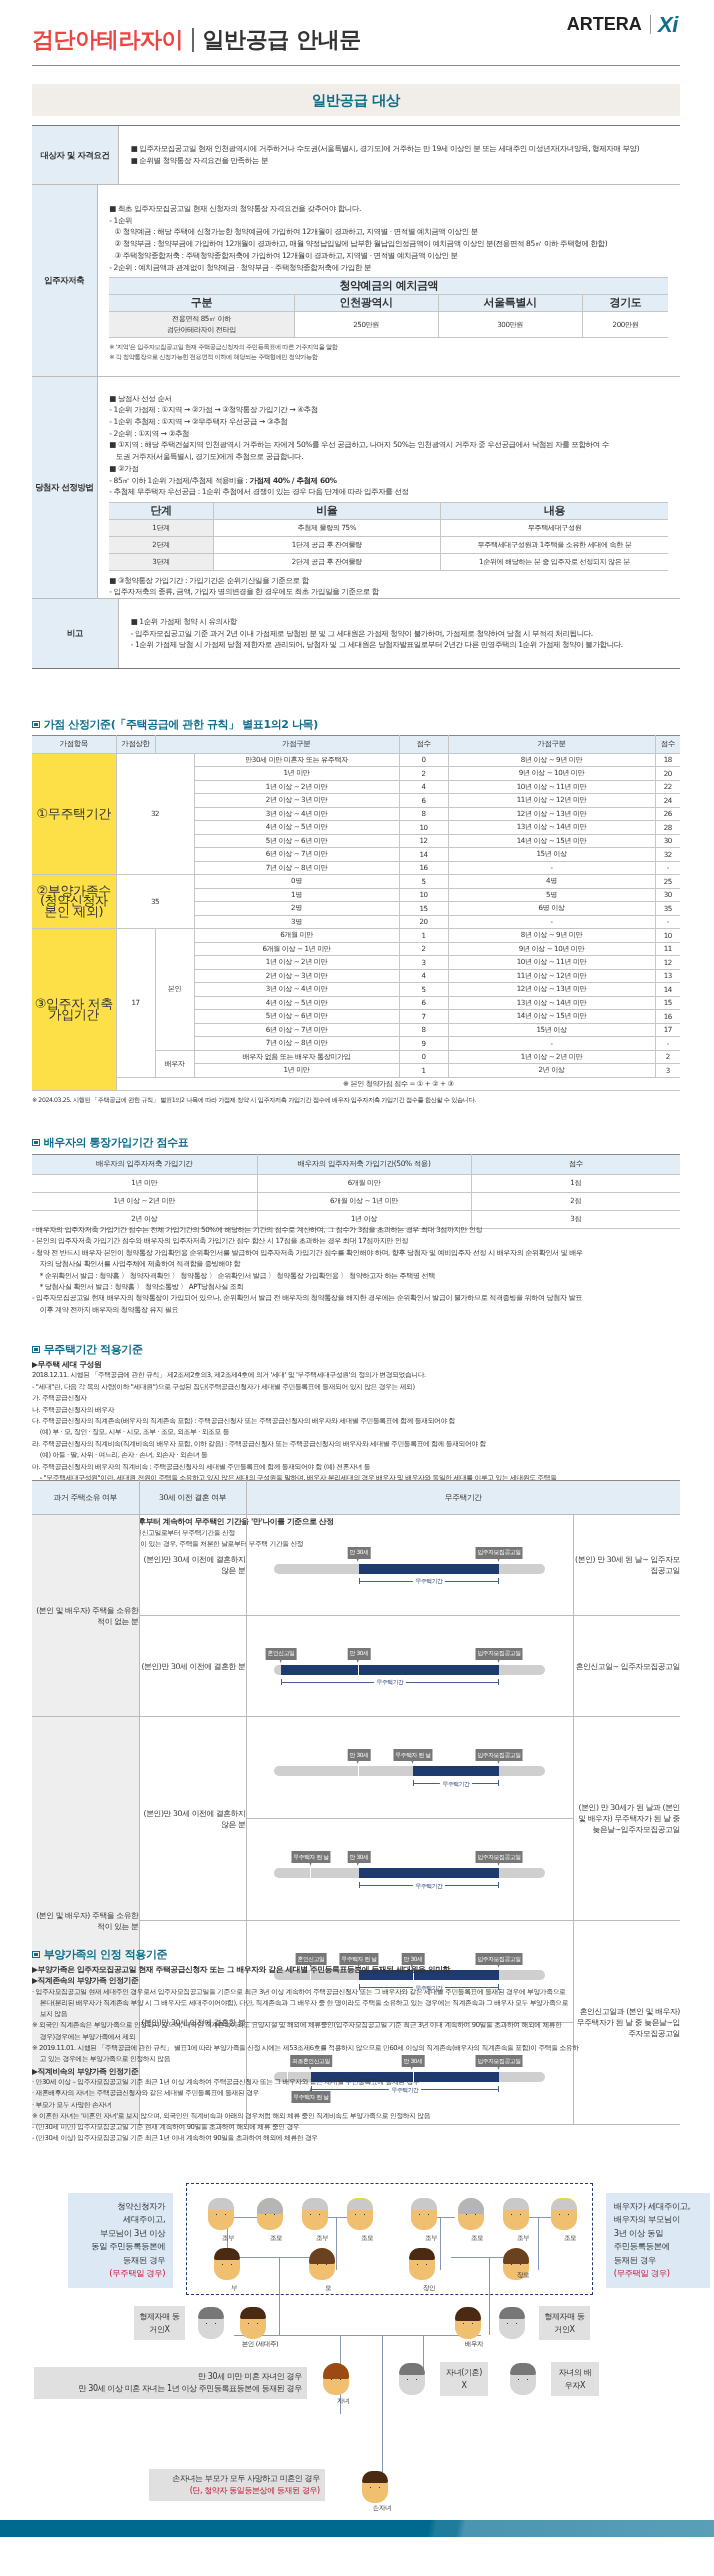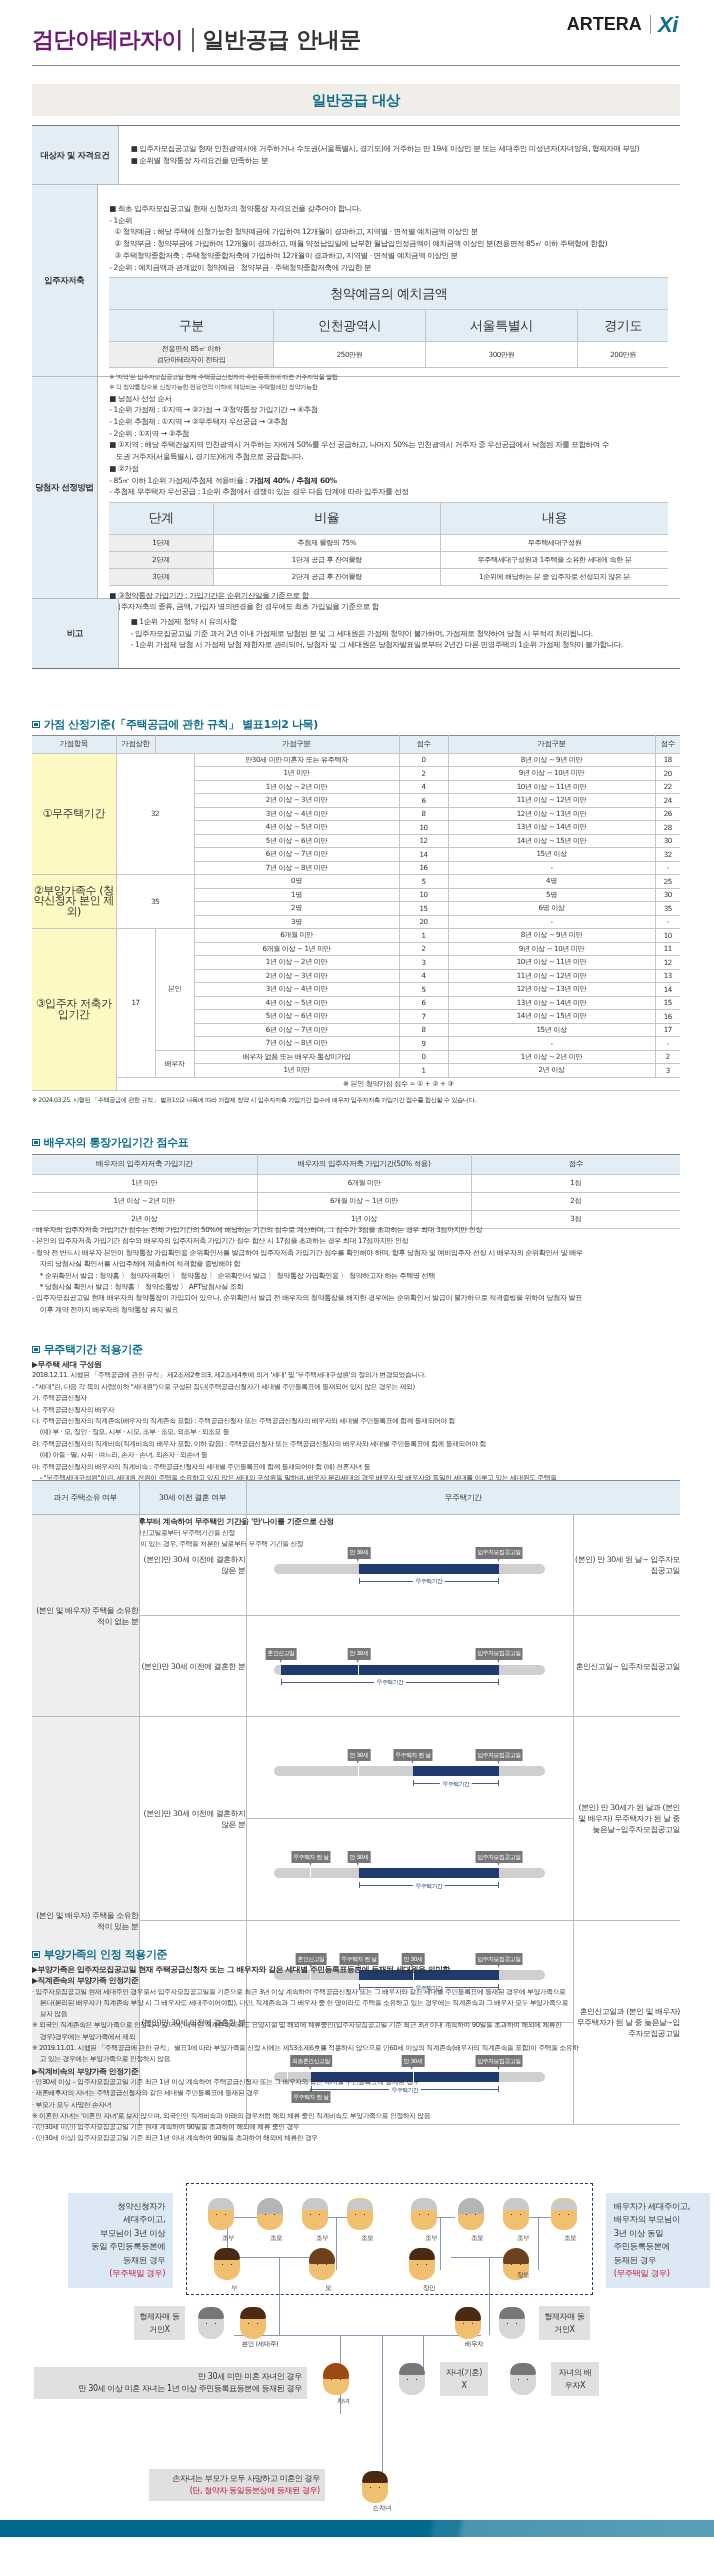--- a/index.html
+++ b/index.html
@@ -2,48 +2,48 @@
 <html style="font-size:10.4px"><head>
 <meta charset="utf-8">
 <style>
 *{box-sizing:border-box;margin:0;padding:0}
 body{width:714px;height:2576px;background:#fff;font-family:"DejaVu Sans","Liberation Sans",sans-serif;color:#333;position:relative;overflow:hidden;letter-spacing:-0.4px}
 .logo{position:absolute;right:36px;top:11.7px;display:flex;align-items:center;gap:7.8px}
 .logo .artera{font-family:"Liberation Sans",sans-serif;font-weight:bold;font-size:18px;color:#222;letter-spacing:0}
 .logo .sep{width:0.6px;height:19.5px;background:#999}
 .logo .xi{font-family:"Liberation Sans",sans-serif;font-weight:bold;font-size:22px;color:#0e6e8c;font-style:italic}
 .title{position:absolute;left:32px;top:25px;font-size:22px;font-weight:bold;display:flex;align-items:center}
-.title .brand{color:#701a75}
+.title .brand{color:#ef4444}
 .title .bar{width:1.3px;height:23.4px;background:#666;margin:0 9px}
 .title .sub{color:#333}
 .hr1{position:absolute;left:32px;right:34px;top:65px;height:1.3px;background:#888}
 .band{position:absolute;left:32px;right:34px;top:84px;height:32px;background:#f1ede8;display:flex;align-items:center;justify-content:center;font-size:14.3px;font-weight:bold;color:#0e6e8c}
 .sec1{position:absolute;left:32px;top:125px;width:648px;border-top:1.3px solid #777;border-bottom:1.3px solid #777}
 .row{display:flex;border-bottom:0.6px solid #bbb}
 .row:last-child{border-bottom:none}
 .rh{width:87px;background:#e3edf5;display:flex;align-items:center;justify-content:center;font-size:8.4px;font-weight:bold;color:#333;text-align:center;border-right:0.6px solid #bbb}
 .rc{flex:1;padding:14.3px 11.7px 14.3px 11.7px;font-size:7.5px;line-height:11.7px;color:#333}
 .rc p{margin:0}
 .rc .note{font-size:6.2px;line-height:9.7px;color:#444}
 table{border-collapse:collapse;width:100%}
 .itab{margin:3.9px 0 3.9px 0;width:559px;border-top:1.3px solid #888;border-bottom:1.3px solid #888}
-.itab th{background:#e3edf5;font-weight:normal;font-size:13px;height:32px;border:0.6px solid #c6c6c6;border-left:none;border-right:0.6px solid #c6c6c6}
+.itab th{background:#e3edf5;font-weight:bold;font-size:11px;height:17px;border:0.6px solid #c6c6c6;border-left:none;border-right:0.6px solid #c6c6c6}
 .itab td{font-size:7.1px;height:17px;text-align:center;border:0.6px solid #c6c6c6;border-left:none}
 .itab th:last-child,.itab td:last-child{border-right:none}
 .itab td.g{background:#eee}
 b.k{font-weight:bold}
 .h2{position:absolute;left:32px;font-size:11px;font-weight:bold;color:#0e6e8c;display:flex;align-items:center;gap:3.9px}
 .h2 .sq{width:7.8px;height:7.8px;border:1.3px solid #0e6e8c;display:inline-flex;align-items:center;justify-content:center}
 .h2 .sq i{width:3.9px;height:3.9px;background:#0e6e8c;display:block}
 .gtab{position:absolute;left:32px;width:648px;border-top:1.3px solid #888;border-bottom:1.3px solid #888}
 .gtab th{background:#e3edf5;font-weight:normal;font-size:7.5px;height:17.5px;border:0.6px solid #c6c6c6;border-top:none}
 .gtab td{font-size:7.1px;height:13.5px;text-align:center;border:0.6px solid #c6c6c6}
 .gtab th:first-child,.gtab td:first-child{border-left:none}
 .gtab th:last-child,.gtab td:last-child{border-right:none}
-.gtab td.cat{background:#fef9c3;font-size:11px;line-height:10.4px}
+.gtab td.cat{background:#fde047;font-size:13px;line-height:10.4px}
 .small{position:absolute;left:32px;font-size:6.2px;color:#333}
 .list{position:absolute;left:32px;width:650px;font-size:7.1px;line-height:11.4px;color:#333}
 .list .bold{font-weight:bold;font-size:7.8px}
 .list .ind{padding-left:7.8px}
 .list .ind2{padding-left:13px}
 .ttab{position:absolute;left:32px;top:1480px;width:648px;border-top:1.3px solid #888;border-bottom:1.3px solid #888}
 .ttab th{background:#e3edf5;font-weight:normal;font-size:7.8px;height:34px;border:0.6px solid #bbb;border-top:none}
 .ttab td{font-size:7.8px;text-align:right;border:0.6px solid #bbb;line-height:11px}
 .ttab th:first-child,.ttab td:first-child{border-left:none}
 .ttab th:last-child,.ttab td:last-child{border-right:none}

